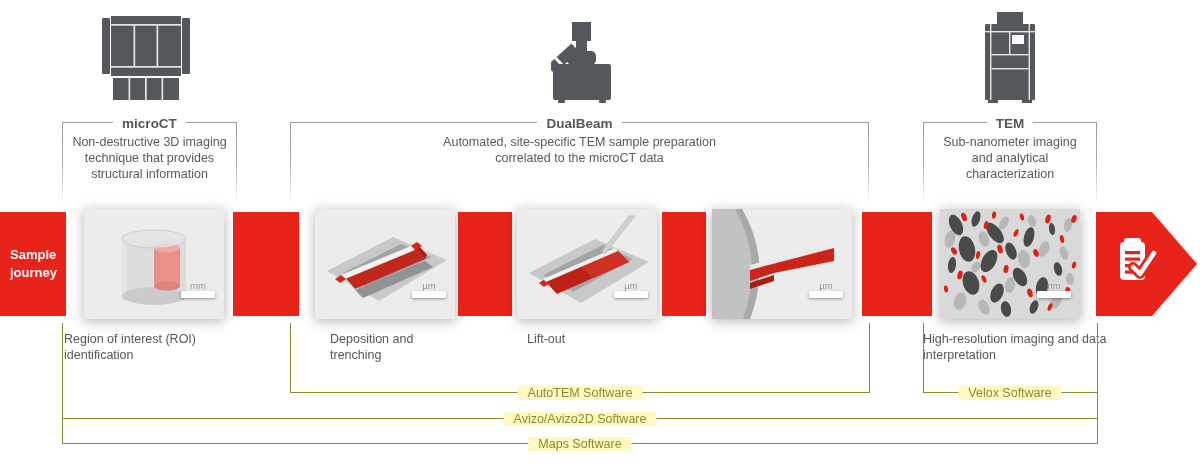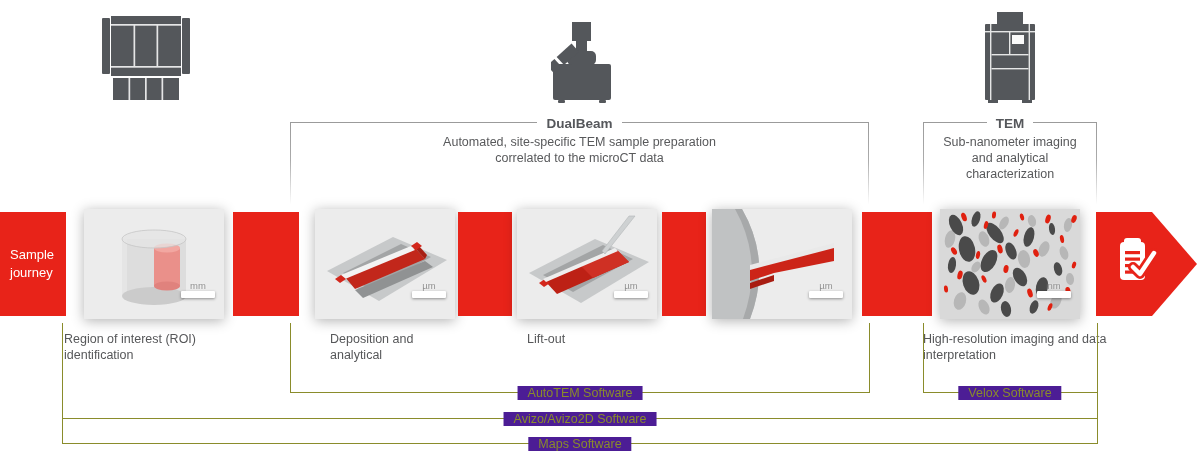--- a/index.html
+++ b/index.html
@@ -18,37 +18,37 @@
   .sec-title{position:relative;text-align:center;line-height:17px;height:17px;}
   .sec-title span{display:inline-block;background:#fff;padding:0 9px;font-size:13.5px;font-weight:bold;color:#55575b;}
   .sec-desc{position:relative;font-size:12.5px;color:#58595b;text-align:center;line-height:1.28;margin-top:3px;}
   .desc-narrow{max-width:140px;margin-left:auto;margin-right:auto;text-align:center;}
   .desc-mid{max-width:290px;margin-left:auto;margin-right:auto;}
 
   
   .red-block{position:absolute;top:212px;height:104px;background:#e82319;}
   .start-block{left:0;width:66px;}
   .start-label{position:absolute;left:10px;top:50%;transform:translateY(-50%);
-               color:#fff;font-size:13px;font-weight:normal;line-height:1.35;width:54px;}
+               color:#fff;font-size:13px;font-weight:bold;line-height:1.35;width:54px;}
   .card{position:absolute;top:209px;width:140px;height:110px;background:#ececec;
         box-shadow:0 2px 12px rgba(0,0,0,0.30);}
   .card svg{display:block;}
   .scalebar{position:absolute;right:9px;bottom:21px;width:34px;text-align:center;}
   .scalebar-label{font-size:9.5px;color:#8f8f8f;line-height:11px;text-shadow:0 0 2px rgba(255,255,255,.8);}
   .scalebar-bar{height:7px;background:#fff;border-radius:1px;box-shadow:0 1px 3px rgba(0,0,0,.40);}
 
   .end-arrow{position:absolute;left:1096px;top:212px;}
 
   
   .caption{position:absolute;top:331px;text-align:left;font-size:12.5px;line-height:1.28;color:#565759;}
 
   
   .sw-v{position:absolute;width:1px;background:#8a8c2b;}
   .sw-h{position:absolute;height:1px;background:#8a8c2b;}
-  .sw-label{position:absolute;transform:translateX(-50%);background:#4c1d95;padding:0 10px;
+  .sw-label{position:absolute;transform:translateX(-50%);background:#fef9c3;padding:0 10px;
             color:#8a8c2b;font-size:12.5px;line-height:14px;white-space:nowrap;}
 </style>
 </head>
 <body>
 
 <div id="canvas">
 
   <svg class="inst-icon" style="left:102px;top:14px" width="88" height="86" viewBox="0 0 88 86">
     <g fill="#54575b">
       <rect x="0" y="4" width="8" height="56" rx="1"></rect>
@@ -95,20 +95,27 @@
       <rect x="8" y="14" width="1.4" height="76"></rect>
       <rect x="46.6" y="14" width="1.4" height="76"></rect>
       <rect x="3" y="21" width="50" height="1.4"></rect>
       <rect x="9.5" y="44" width="37" height="1.4"></rect>
       <rect x="9.5" y="58" width="37" height="1.4"></rect>
       <rect x="27" y="22" width="1.4" height="23"></rect>
     </g>
     <rect x="30" y="25" width="12" height="9" fill="#fafafa"></rect>
   </svg>
 
+  <div class="sec-header" style="left:62px;width:175px">
+    <div class="sec-rule"></div>
+    <div class="fadeline fl-left"></div>
+    <div class="fadeline fl-right"></div>
+    <div class="sec-title"><span>microCT</span></div>
+    <div class="sec-desc">Non-destructive 3D imaging technique that provides structural information</div>
+  </div>
 
   <div class="sec-header" style="left:290px;width:579px">
     <div class="sec-rule"></div>
     <div class="fadeline fl-left"></div>
     <div class="fadeline fl-right"></div>
     <div class="sec-title"><span>DualBeam</span></div>
     <div class="sec-desc desc-mid">Automated, site-specific TEM sample preparation correlated to the microCT data</div>
   </div>
 
   <div class="sec-header" style="left:923px;width:174px">
@@ -274,21 +281,21 @@
         <rect x="9" y="17.5" width="15" height="3.2"></rect>
         <rect x="9" y="24" width="9" height="3.2"></rect>
         <rect x="9" y="30.5" width="9" height="3.2"></rect>
       </g>
       <path d="M17,27 L24,34 L38,13" stroke="#e82319" stroke-width="10" fill="none" stroke-linecap="round" stroke-linejoin="round"></path>
       <path d="M17,27 L24,34 L38,13" stroke="#ffffff" stroke-width="4.5" fill="none" stroke-linecap="round" stroke-linejoin="round"></path>
     </g>
   </svg>
 
   <div class="caption" style="left:154px;width:180px;margin-left:-90px">Region of interest (ROI) identification</div>
-  <div class="caption" style="left:385px;width:110px;margin-left:-55px">Deposition and analytical</div>
+  <div class="caption" style="left:385px;width:110px;margin-left:-55px">Deposition and trenching</div>
   <div class="caption" style="left:587px;width:120px;margin-left:-60px">Lift-out</div>
   <div class="caption" style="left:1010px;width:189px;margin-left:-87px">High-resolution imaging and data interpretation</div>
 
   <div class="sw-v" style="left:62px;top:323px;height:121px"></div>
   <div class="sw-v" style="left:290px;top:323px;height:70px"></div>
   <div class="sw-v" style="left:869px;top:323px;height:70px"></div>
   <div class="sw-v" style="left:923px;top:323px;height:70px"></div>
   <div class="sw-v" style="left:1097px;top:323px;height:121px"></div>
 
   <div class="sw-h" style="left:290px;top:392px;width:580px"></div>

